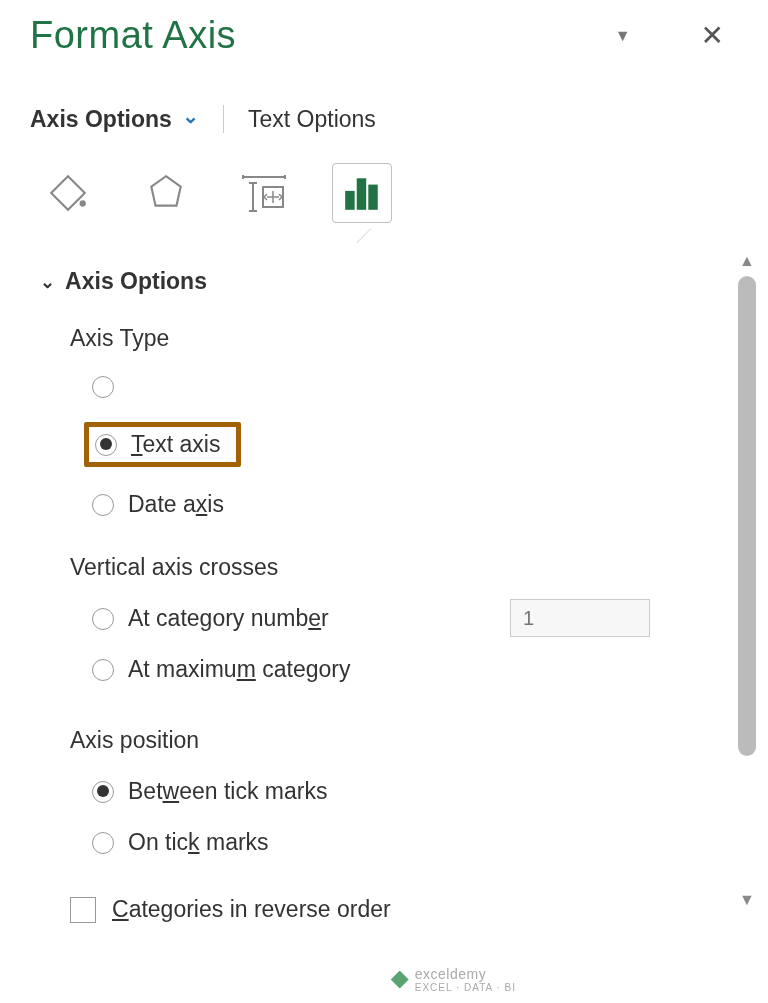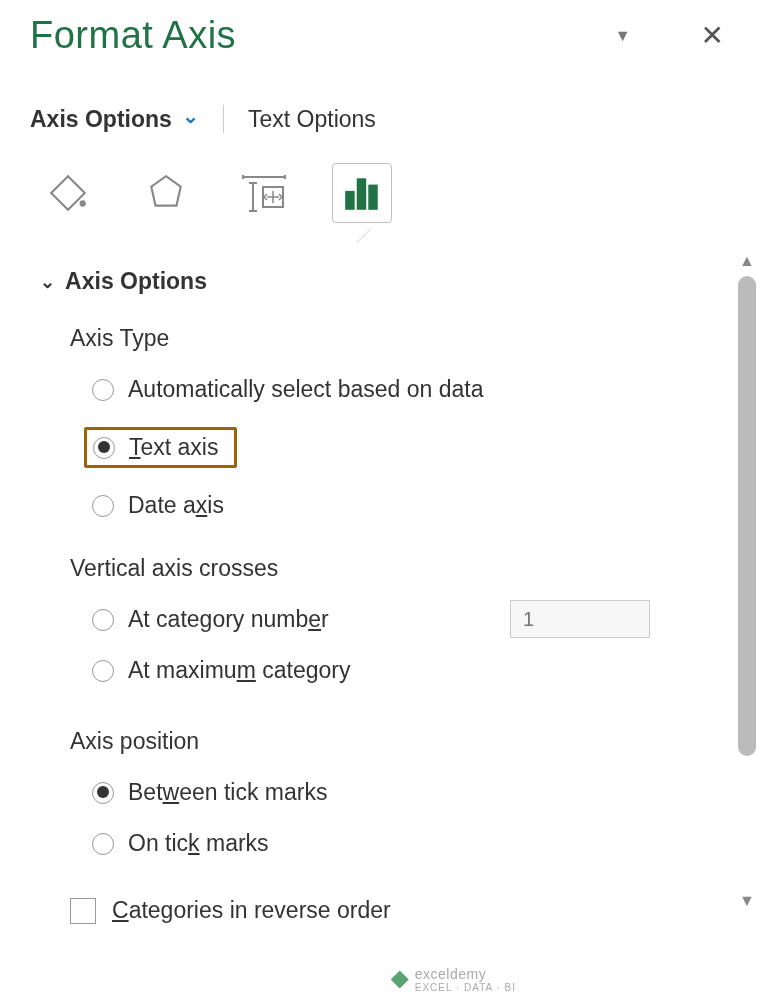--- a/index.html
+++ b/index.html
@@ -166,21 +166,21 @@
     background: #333;
     border-radius: 50%;
     top: 3.5px;
     left: 3.5px;
   }
   .radio-label {
     cursor: pointer;
   }
   .underline-key { text-decoration: underline; }
   .highlight-red {
-    border: 3px solid #a16207;
+    border: 5px solid #a16207;
     padding: 4px 16px 4px 6px;
     border-radius: 2px;
     margin-left: -8px;
   }
   .cat-input {
     width: 140px;
     height: 38px;
     border: 1px solid #ccc;
     background: #f7f7f7;
     color: #aaa;
@@ -316,21 +316,20 @@
       <div class="section-header">
         <span class="chev-down">⌄</span>
         <span>Axis Options</span>
       </div>
 
       <div class="sub-label">Axis Type</div>
 
       <div class="radio-group">
         <div class="radio-row">
           <div class="radio"></div>
-          <span class="radio-label">Automatically select based on data</span>
         </div>
         <div class="radio-row">
           <div class="highlight-red" style="display:flex;align-items:center;gap:14px;">
             <div class="radio checked"></div>
             <span class="radio-label"><span class="underline-key">T</span><span>ext axis</span></span>
           </div>
         </div>
         <div class="radio-row">
           <div class="radio"></div>
           <span class="radio-label"><span>Date a</span><span class="underline-key">x</span><span>is</span></span>

